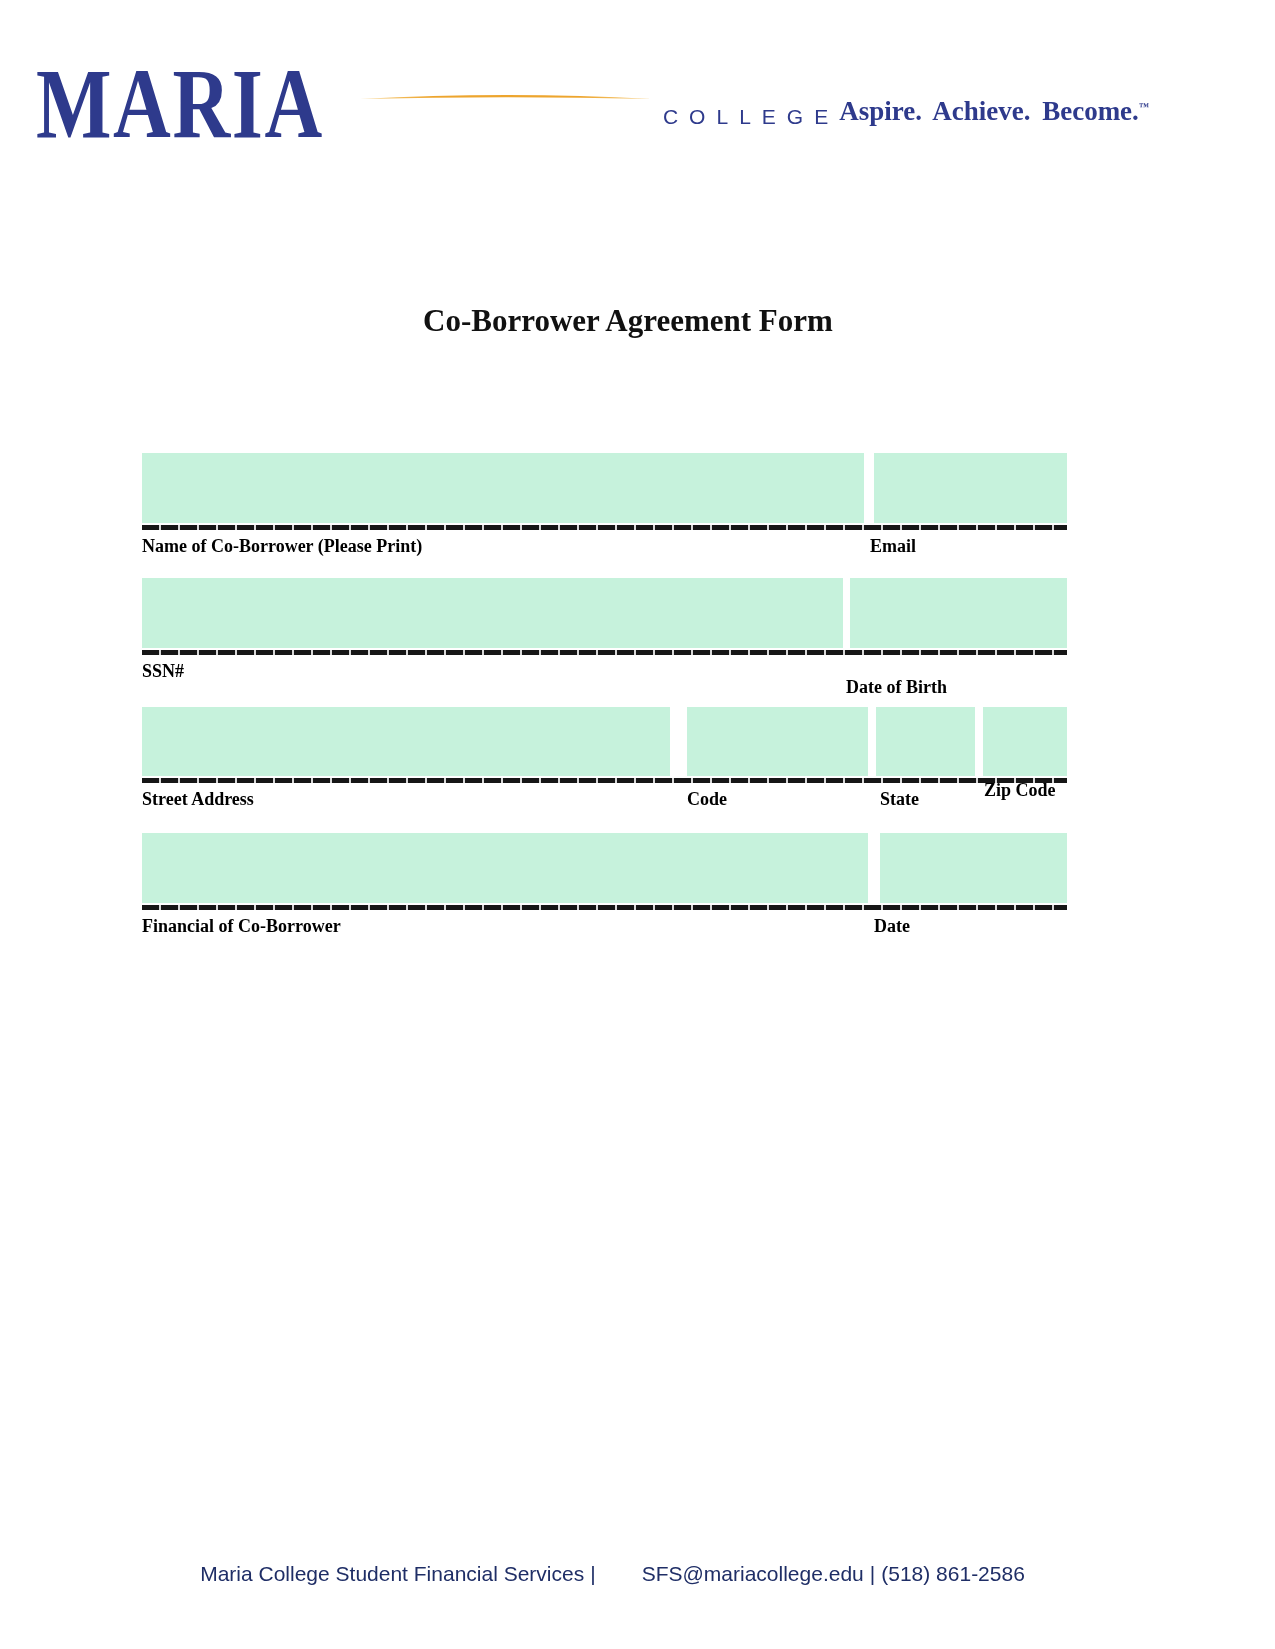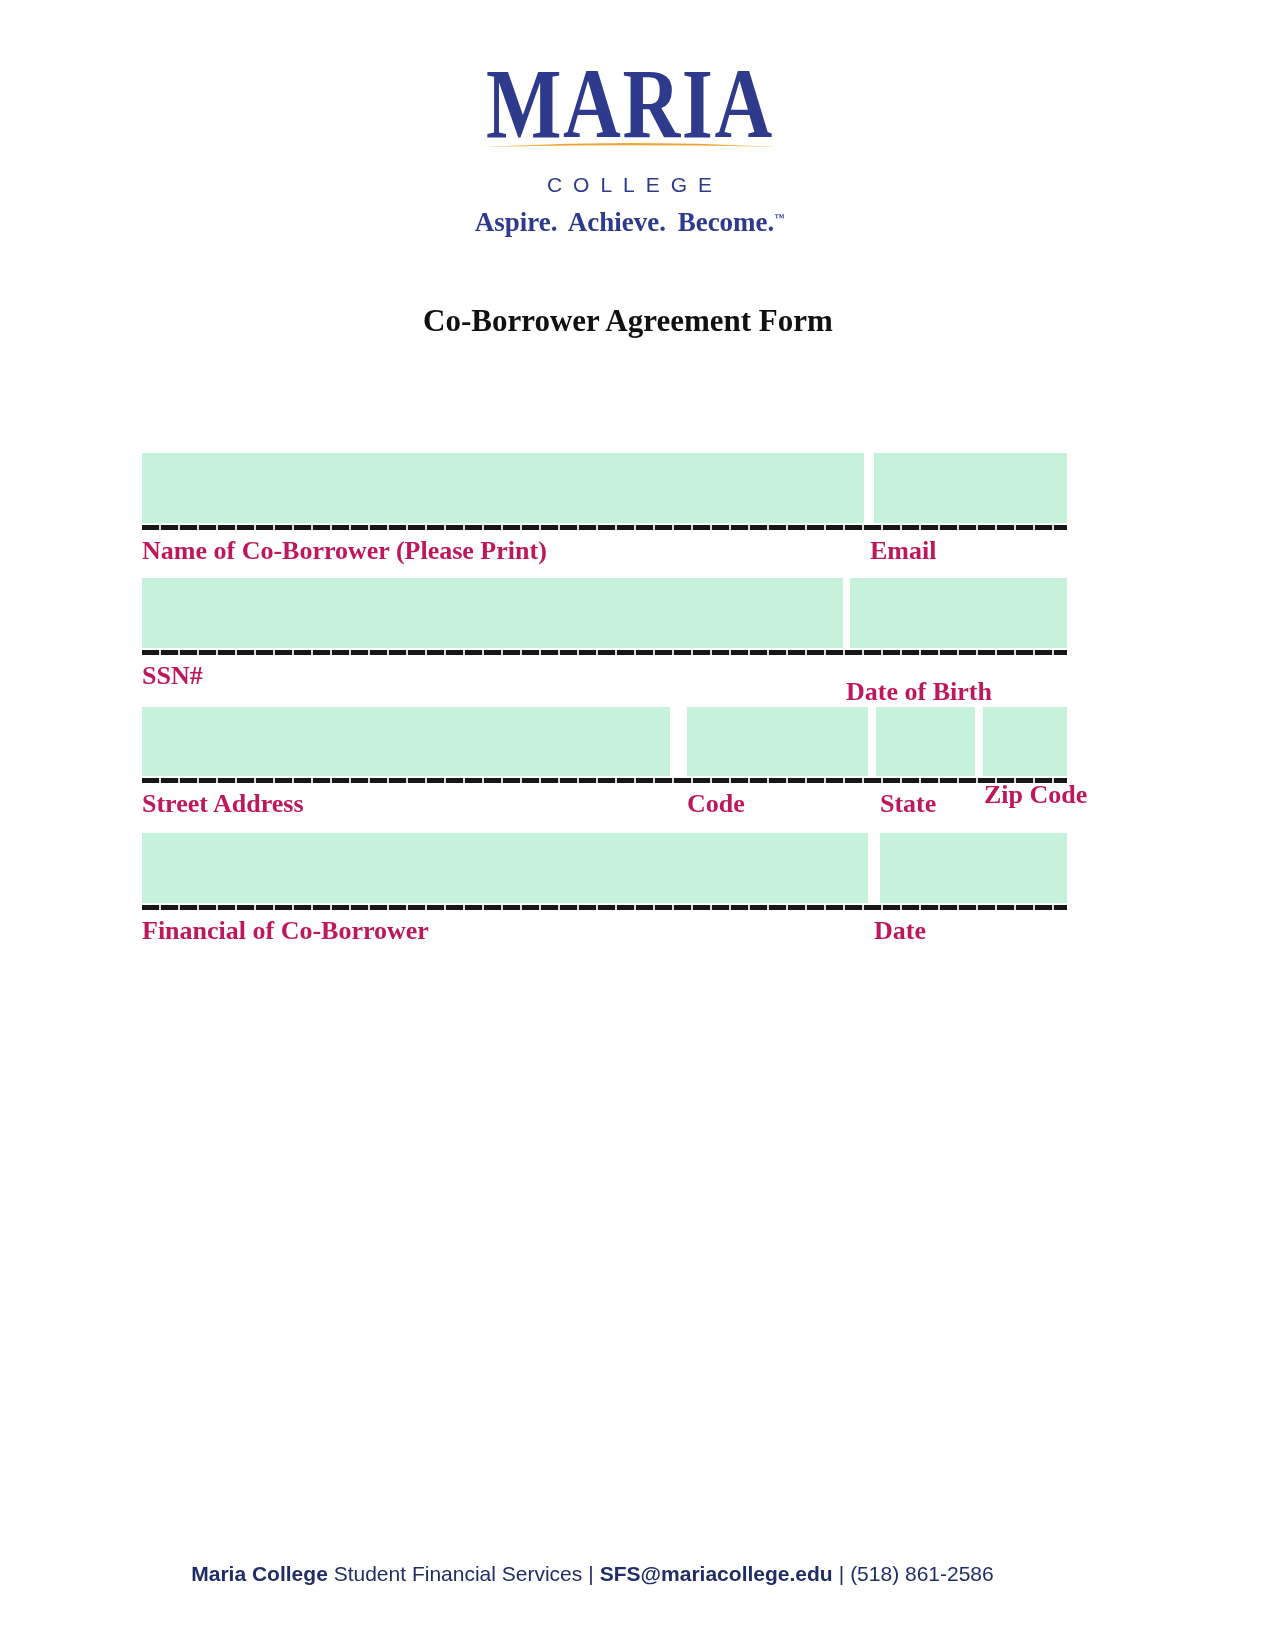--- a/index.html
+++ b/index.html
@@ -7,21 +7,21 @@
     position:relative;
     width:1275px;height:1649px;
     background:#ffffff;
     font-family:"Liberation Serif", serif;
     overflow:hidden;
   }
 
   
   .logo{
     position:absolute;top:54px;left:0;right:16px;
-    display:flex;flex-direction:column;align-items:center;
+    display:flex;flex-direction:row;align-items:center;
   }
   .wordmark{
     font-family:"Liberation Serif", serif;
     font-weight:bold;
     font-size:100px;line-height:1;
     letter-spacing:2px;
     color:var(--color-navy,#2e3a8c);
     transform:scaleX(0.80);
     transform-origin:center;
   }
@@ -62,34 +62,34 @@
   }
   .uline{
     position:absolute;left:0;width:925px;height:5px;
     background:repeating-linear-gradient(90deg,
       var(--color-line,#161616) 0px, var(--color-line,#161616) 17px,
       #d8d8d8 17px, #d8d8d8 19px);
   }
   .lbl{
     position:absolute;
     font-family:"Liberation Serif", serif;
-    font-weight:bold;font-size:26px;line-height:1.1;
-    color:#be185d;white-space:nowrap;
+    font-weight:bold;font-size:18px;line-height:1.1;
+    color:#000000;white-space:nowrap;
   }
 
   
   .footer{
     position:absolute;top:1562px;left:0;right:90px;
     text-align:center;
     font-family:"Liberation Sans", sans-serif;
     font-size:21px;
     color:var(--color-footer_navy,#1f2e66);
     white-space:nowrap;
   }
-  .footer .b{font-weight:bold;}
+  .footer .b{font-weight:normal;margin-left:40px;}
   .footer .sep{padding:0 6px;}
 </style>
 </head>
 <body>
 
 <div class="page">
 
   <div class="logo">
     <div class="wordmark">MARIA</div>
     <svg class="swoosh" width="292" height="12" viewBox="0 0 292 12">

